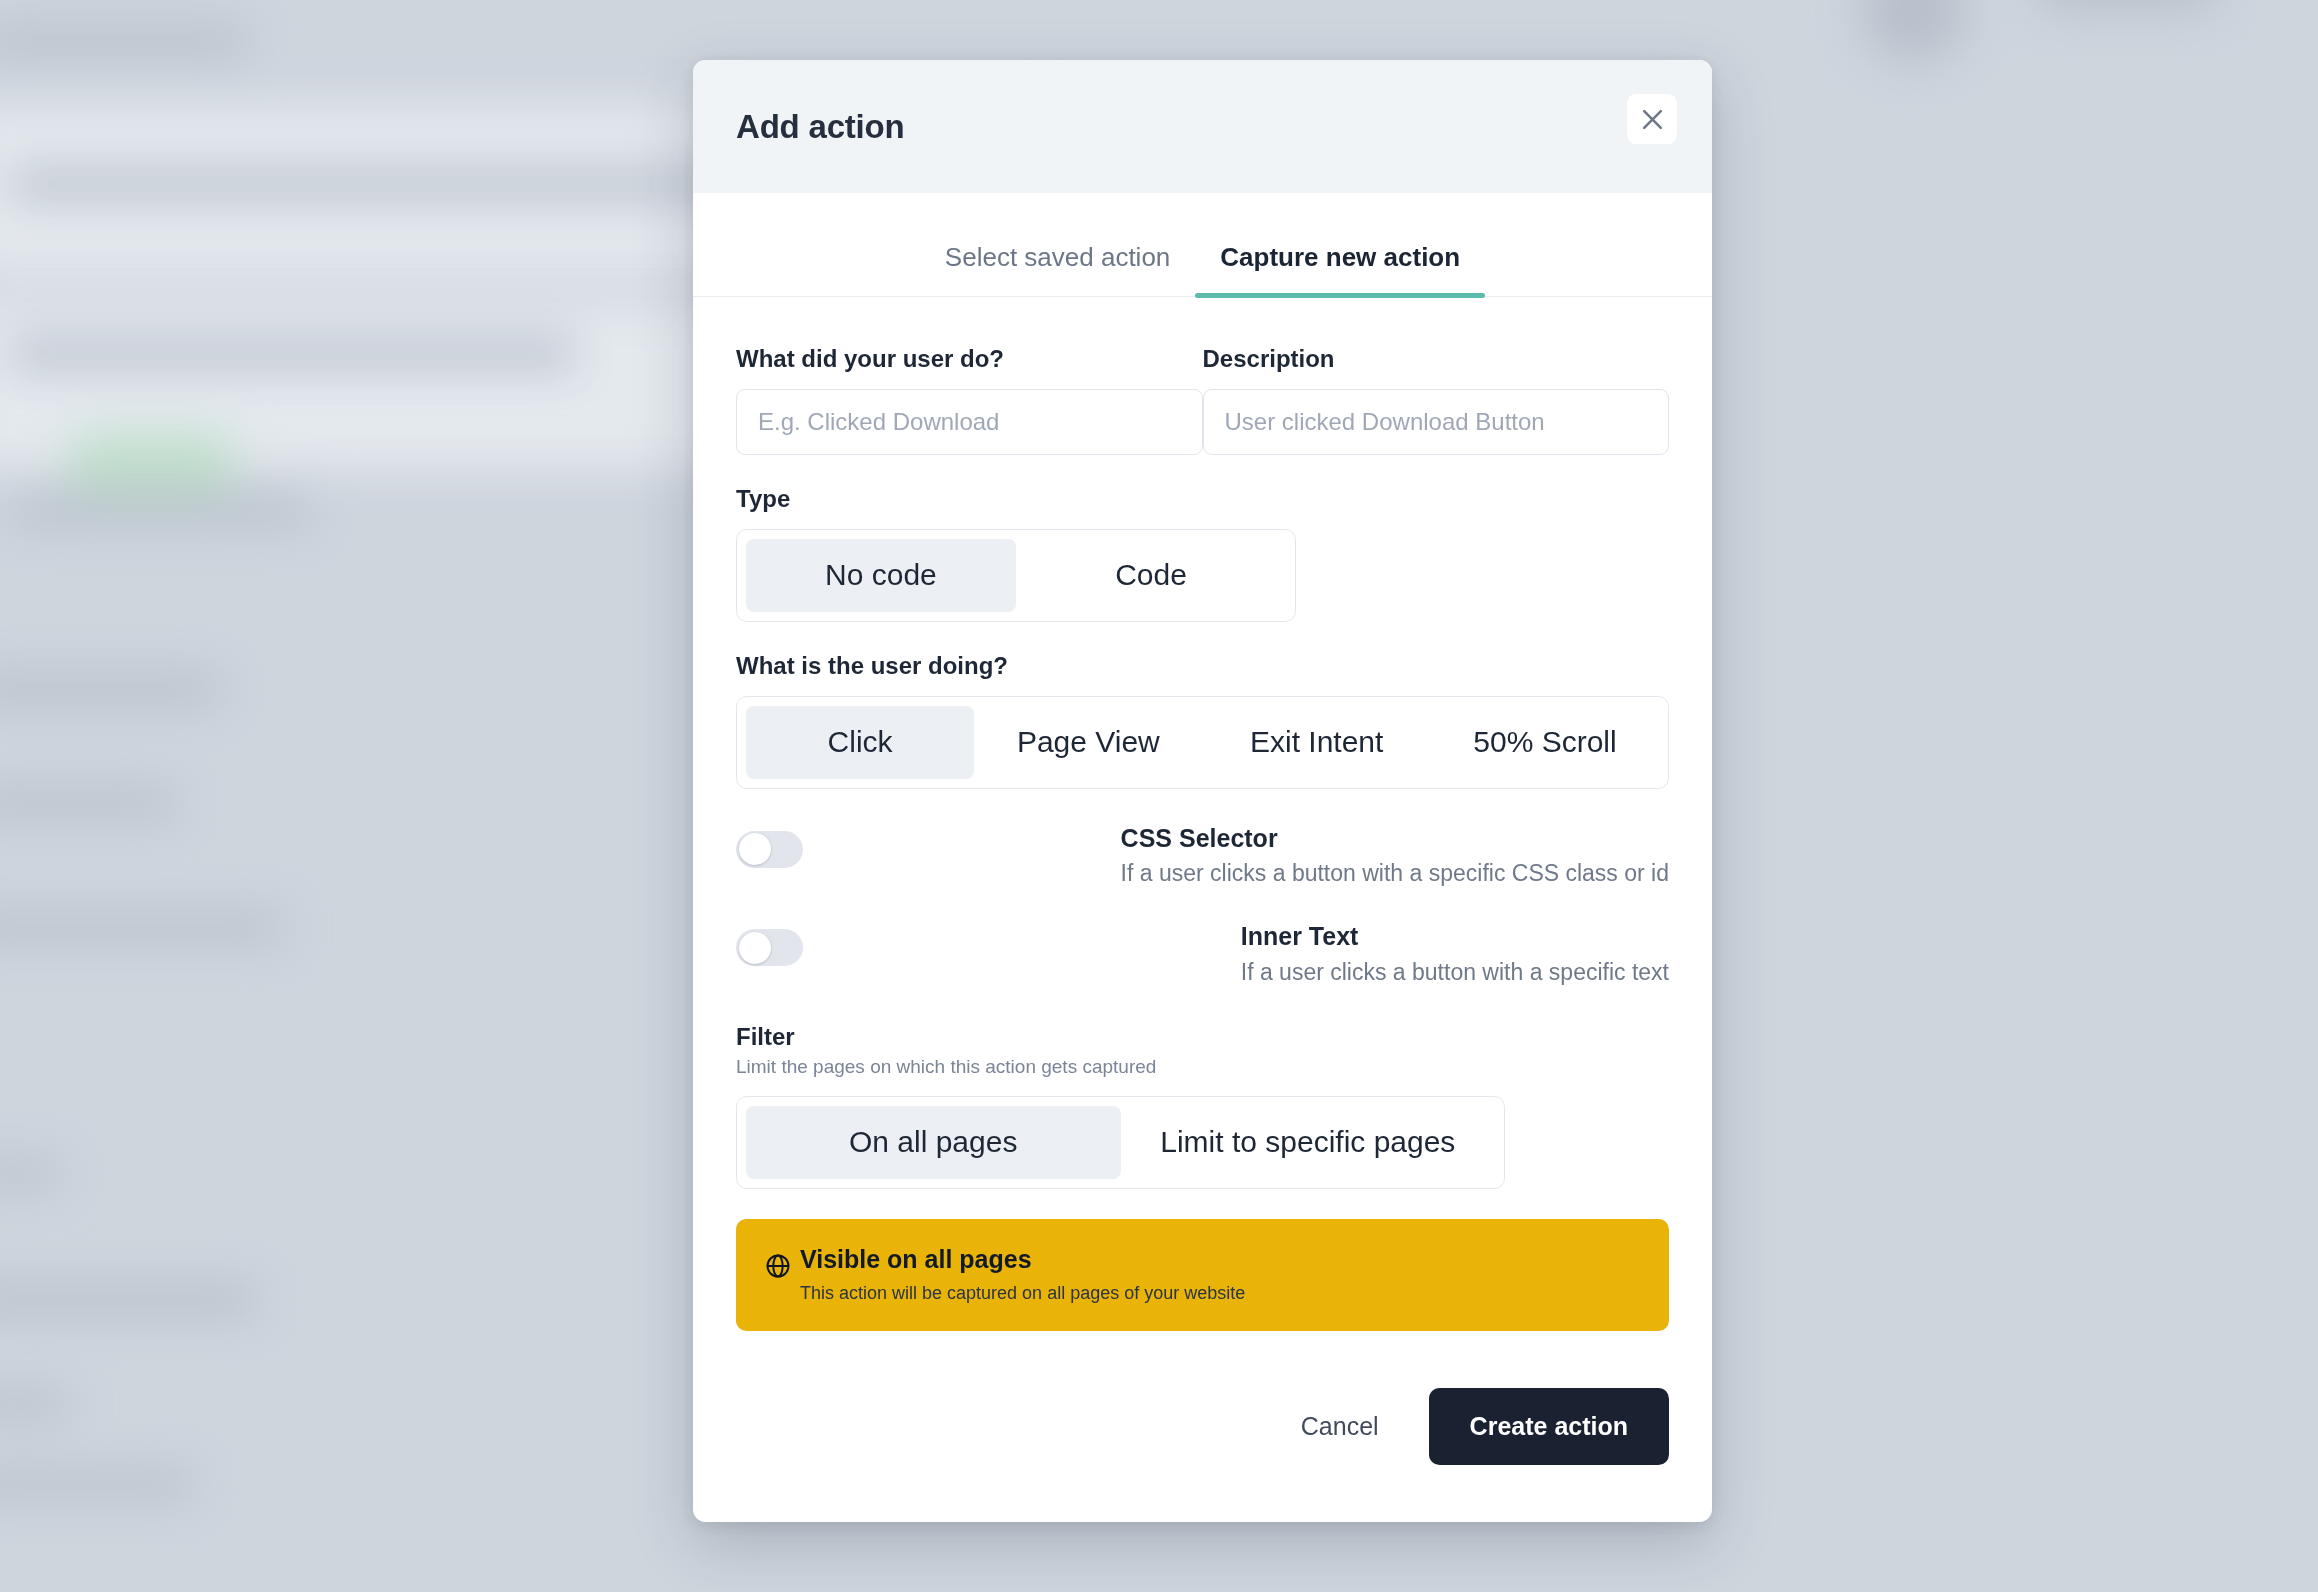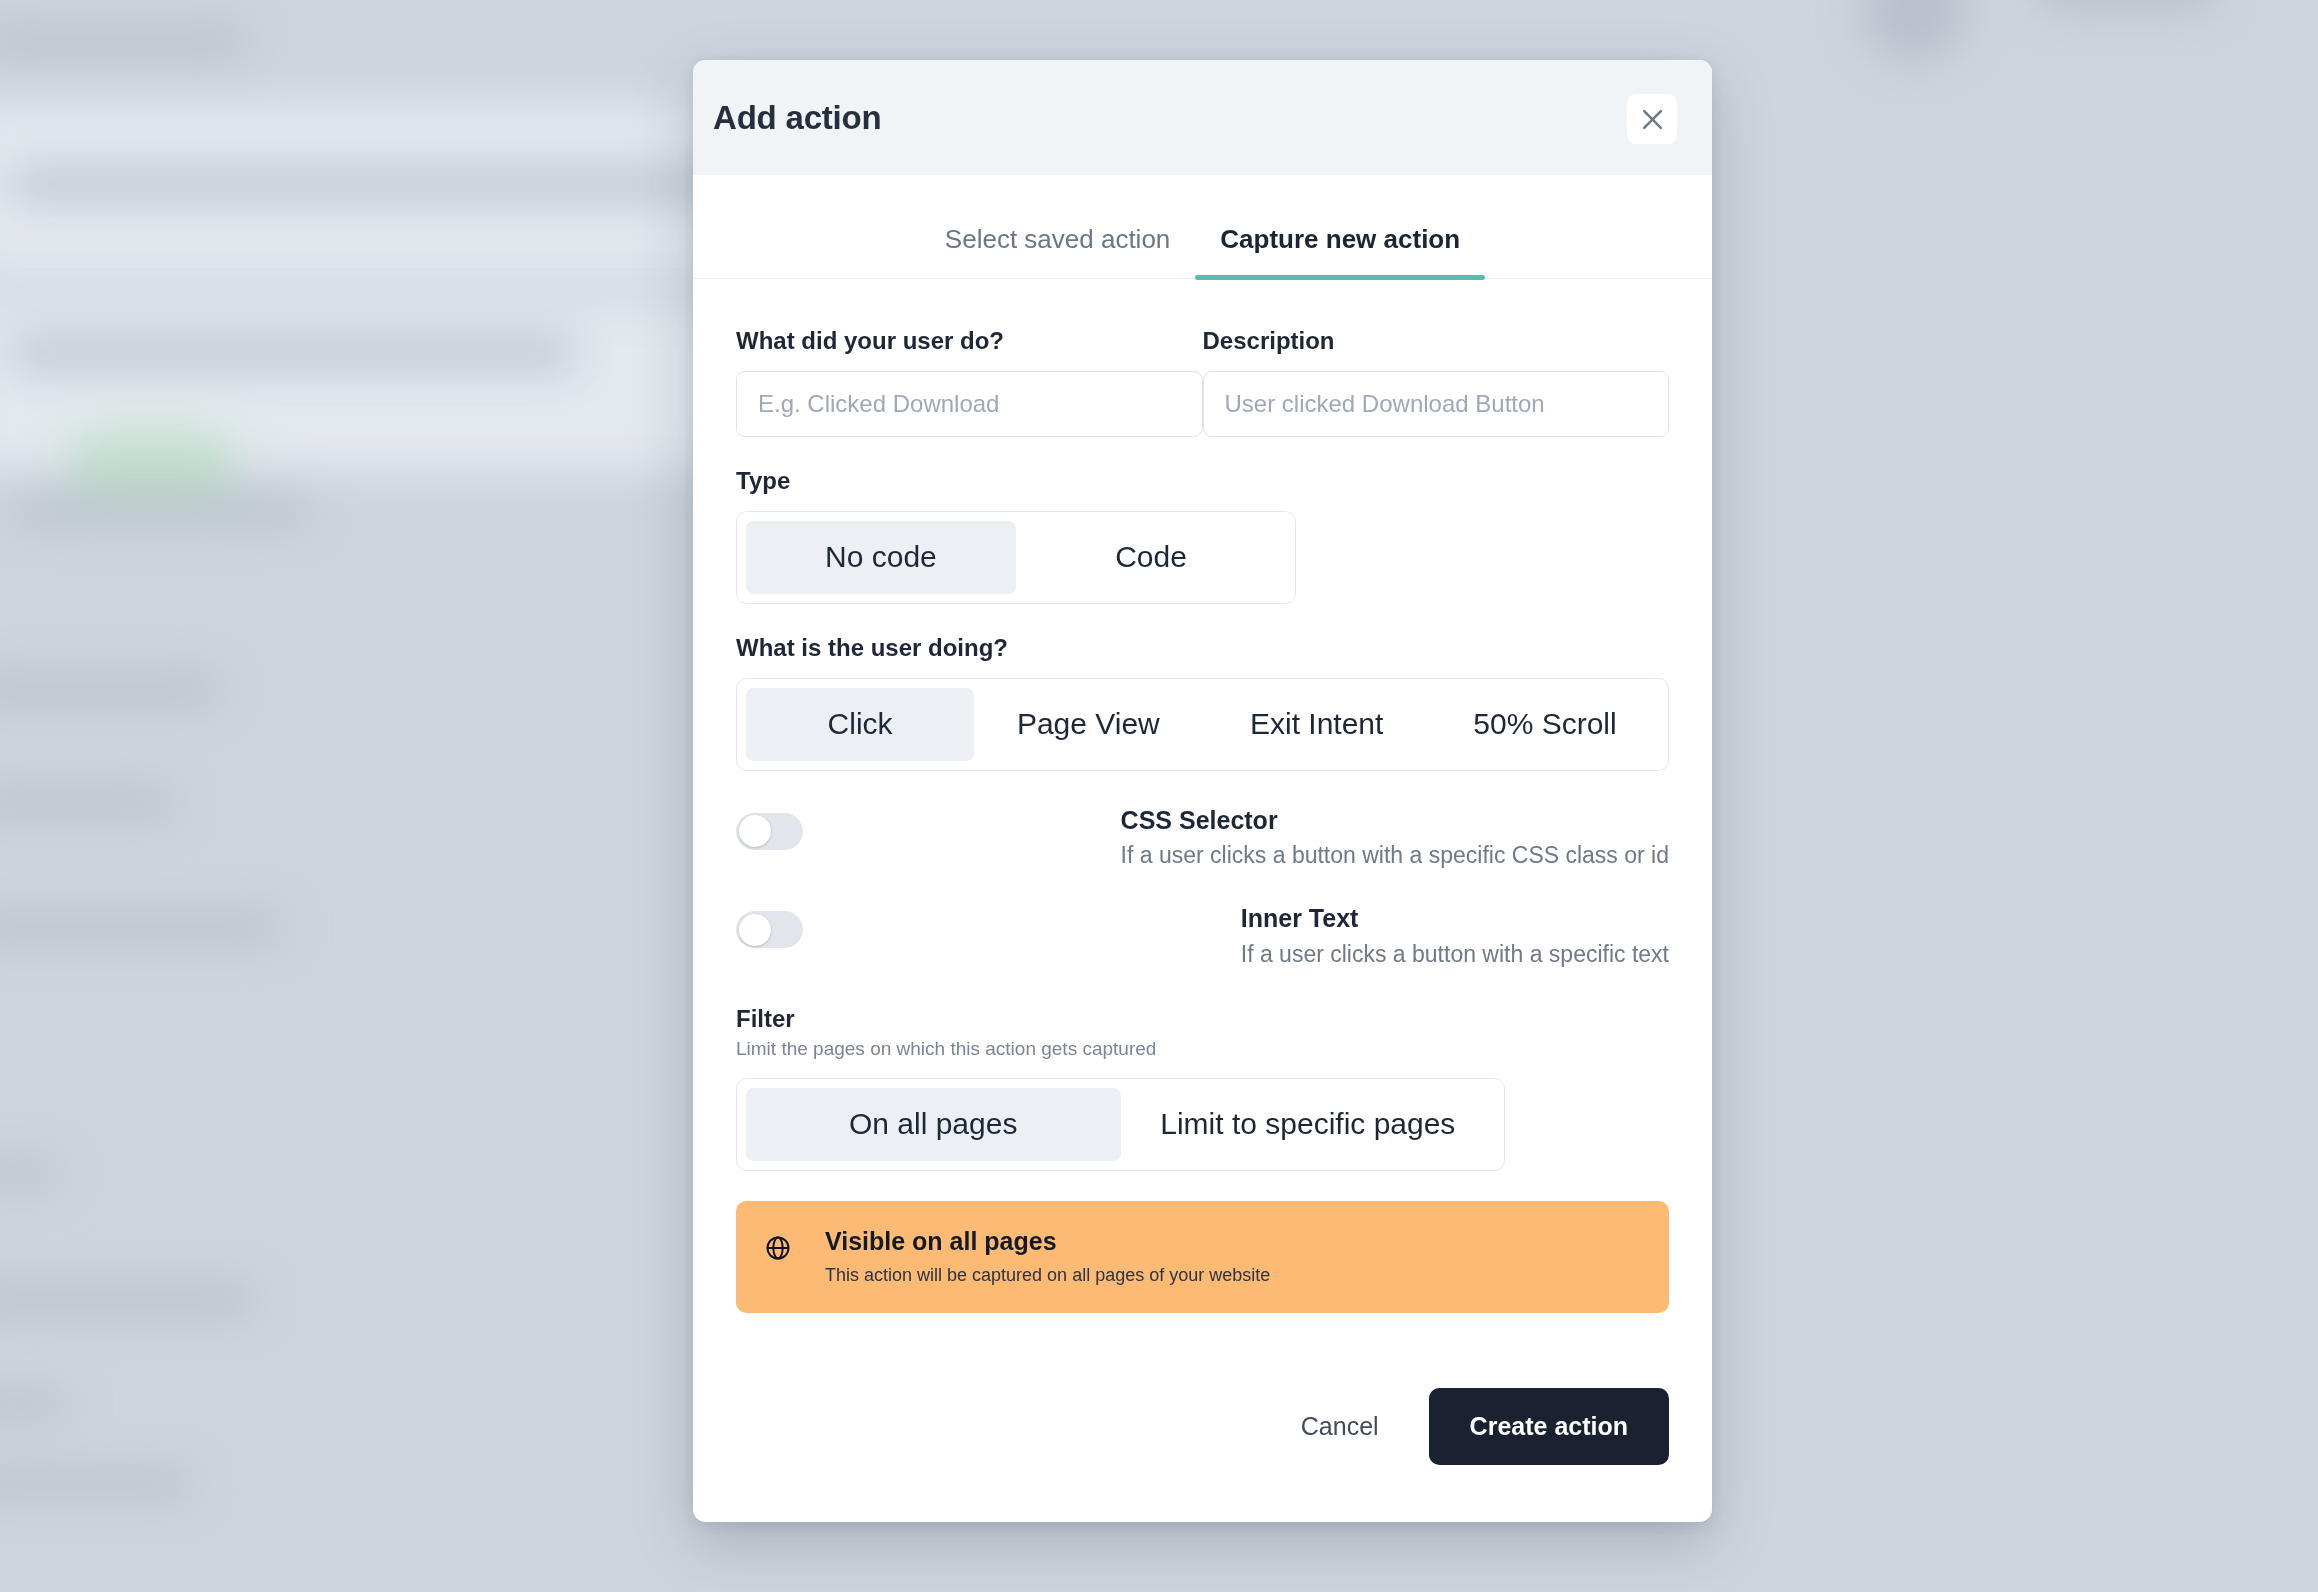--- a/index.html
+++ b/index.html
@@ -45,25 +45,25 @@
     box-shadow: 0 21px 62px rgba(40,50,70,.22), 0 3.5px 12.4px rgba(40,50,70,.10);
     overflow: hidden;
     display: flex;
     flex-direction: column;
   }
 
   
   .modal-header {
     position: relative;
     background: #f1f4f7;
-    height: 115px;
+    height: 133px;
     flex: none;
     display: flex;
     align-items: center;
-    padding: 0 20px;
+    padding: 0 43px;
   }
   .modal-title {
     font-size: 33px;
     font-weight: 700;
     color: #262f3e;
     letter-spacing: -0.2px;
   }
   .close-btn {
     position: absolute;
     right: 35px;
@@ -205,26 +205,26 @@
   }
   .toggle-desc {
     font-size: 23px;
     color: #6f7989;
     margin-top: 8px;
   }
 
   
   .info-banner {
     margin-top: 30px;
-    background: #fdba74;
+    background: #eab308;
     border-radius: 10.6px;
     padding: 26.6px 28px;
     display: flex;
     align-items: flex-start;
-    gap: 33px;
+    gap: 8px;
   }
   .info-banner .globe { flex: none; margin-top: 6.2px; }
   .info-title {
     font-size: 25px;
     font-weight: 700;
     color: #121a27;
   }
   .info-desc {
     font-size: 18px;
     color: #2b3444;

